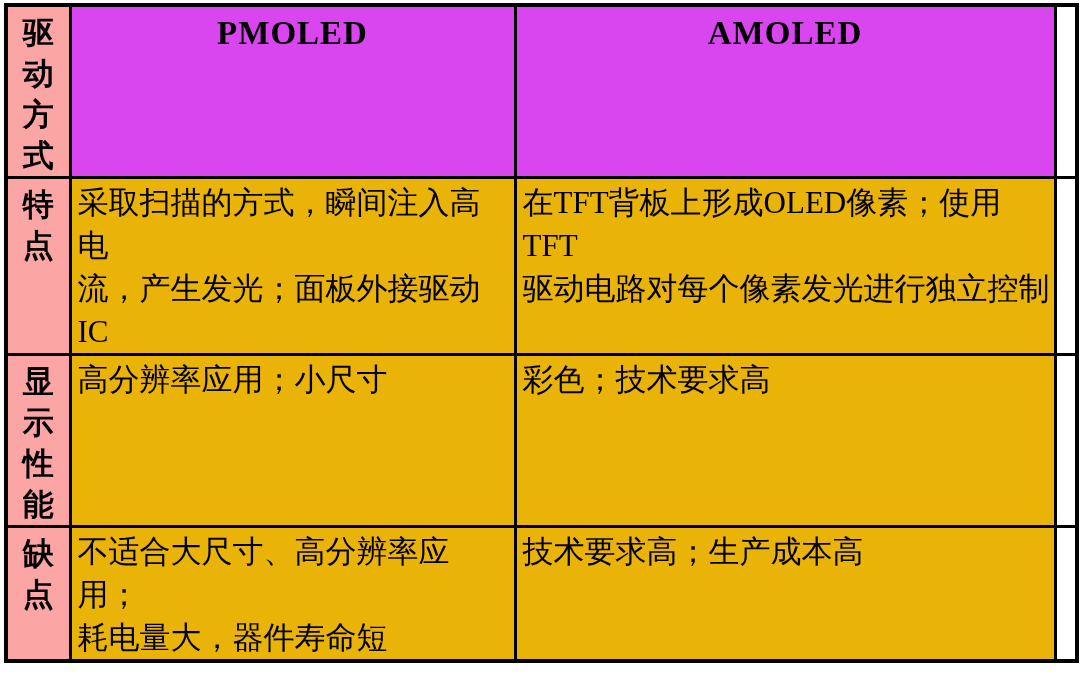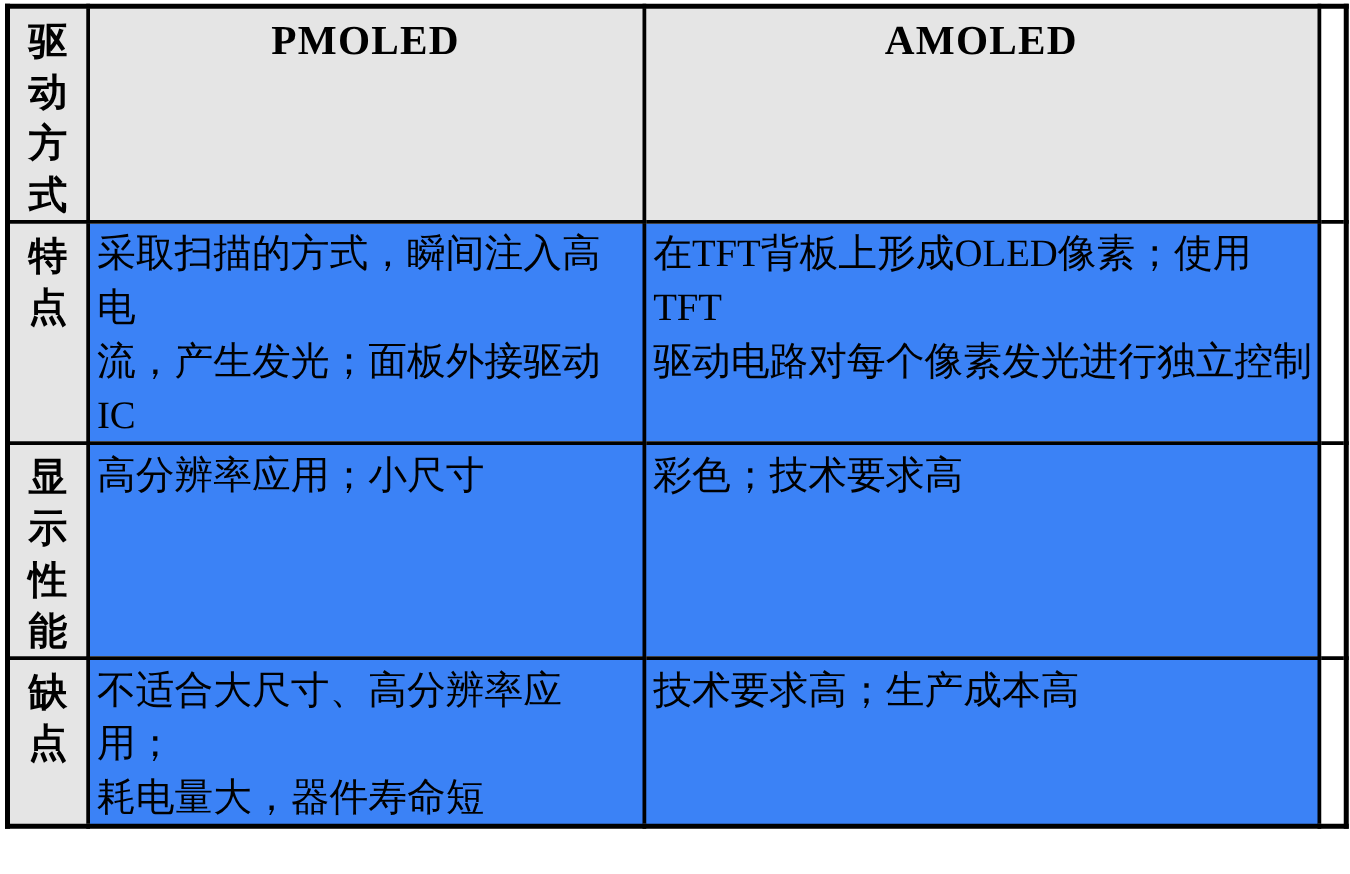--- a/index.html
+++ b/index.html
@@ -38,41 +38,41 @@
   col.c-spacer { width: 22px; }
 
   tr.r-header { height: 152px; }
   tr.r-1 { height: 90px; }
   tr.r-2 { height: 140px; }
   tr.r-3 { height: 80px; }
   tr.r-4 { height: 80px; }
 
   
   th.colhead {
-    background: #e5e5e5;
+    background: #d946ef;
     font-weight: bold;
     font-size: 33px;
     line-height: 40px;
     text-align: center;
     padding-top: 6px;
     letter-spacing: 1px;
   }
   
   td.rowlabel, th.rowlabel {
-    background: #e5e5e5;
+    background: #fca5a5;
     font-weight: bold;
     font-size: 31px;
     line-height: 41px;
     text-align: center;
     padding: 5px 12px 0 12px;
     word-break: break-all;
   }
   
   td.bodycell {
-    background: #3b82f6;
+    background: #eab308;
     font-size: 31px;
     line-height: 43px;
     padding: 2px 4px 0 6px;
     text-align: left;
     white-space: pre-line;
   }
   td.spacer { background: #ffffff; }
 </style>
 </head>
 <body>

